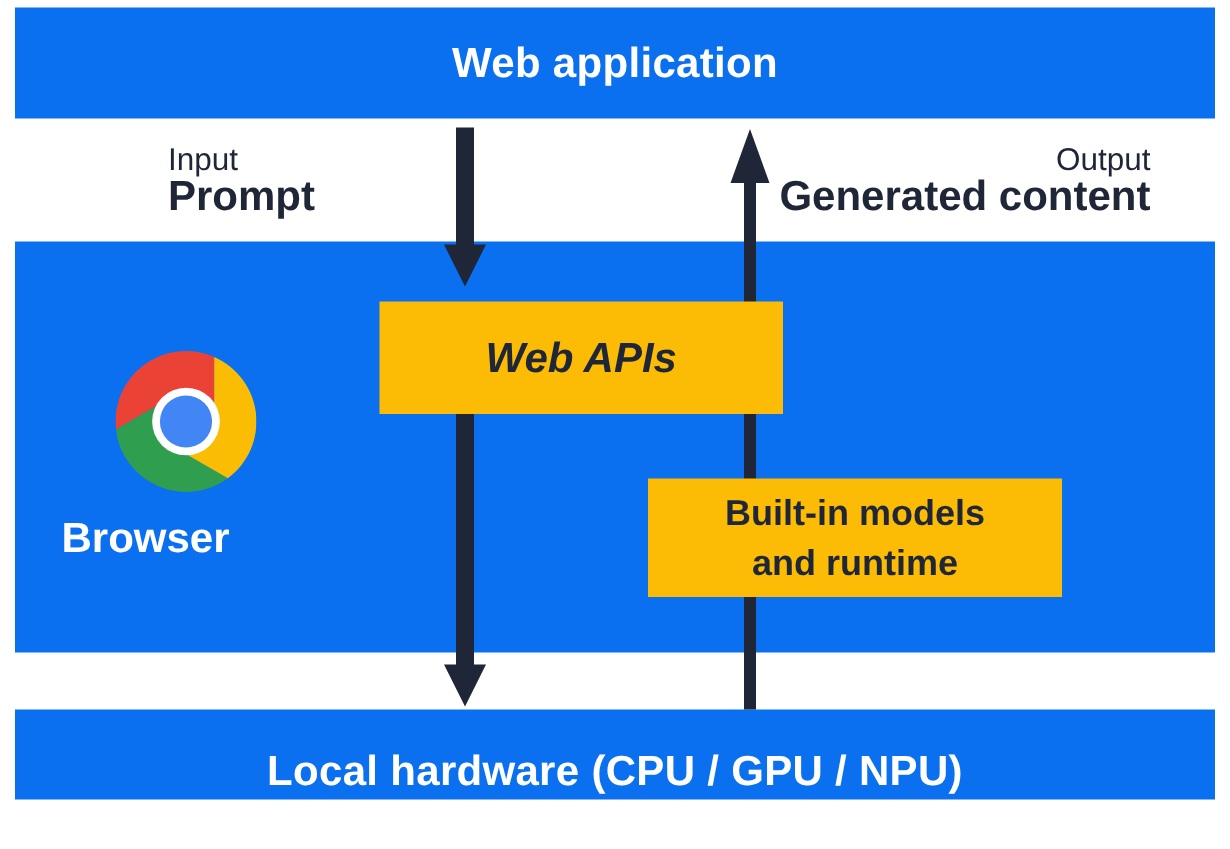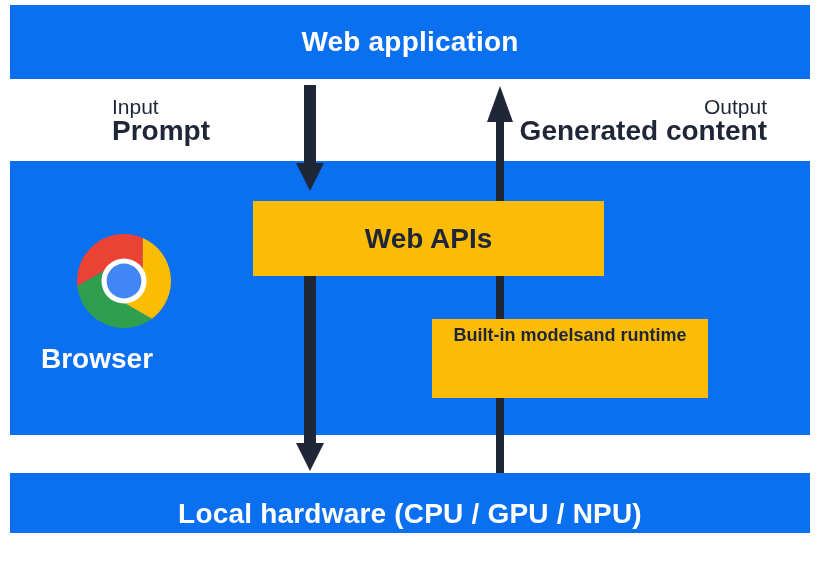--- a/index.html
+++ b/index.html
@@ -31,24 +31,24 @@
     position:absolute;top:115px;font-size:28px;font-weight:700;
     color:var(--ink-navy,#1f2637);
   }
   .io-left{left:112px;}
   .io-right{right:53px;}
 
   .yellow-box{
     position:absolute;background:var(--box-yellow,#fcbc05);z-index:2;
     color:var(--ink-navy,#1f2637);font-weight:700;text-align:center;
   }
-  .web-apis-box{left:253px;top:201px;width:351px;height:75px;font-size:28px;line-height:75px;}
+  .web-apis-box{left:253px;top:201px;width:269px;height:75px;font-size:28px;line-height:75px;font-style:italic;}
   .builtin-box{
-    left:432px;top:319px;width:276px;height:79px;font-size:18px;line-height:33px;
-    display:flex;flex-direction:row;justify-content:center;
+    left:432px;top:319px;width:276px;height:79px;font-size:24px;line-height:33px;
+    display:flex;flex-direction:column;justify-content:center;
   }
 
   .stem{position:absolute;background:var(--ink-navy,#1f2637);z-index:1;}
   .stem-down-1{left:304px;top:85px;width:12px;height:80px;}
   .stem-down-2{left:304px;top:274px;width:12px;height:170px;}
   .stem-up{left:496px;top:118px;width:8px;height:355px;}
   .head{position:absolute;width:0;height:0;z-index:1;}
   .head-down{
     border-left:14px solid transparent;border-right:14px solid transparent;
     border-top:28px solid var(--ink-navy,#1f2637);

